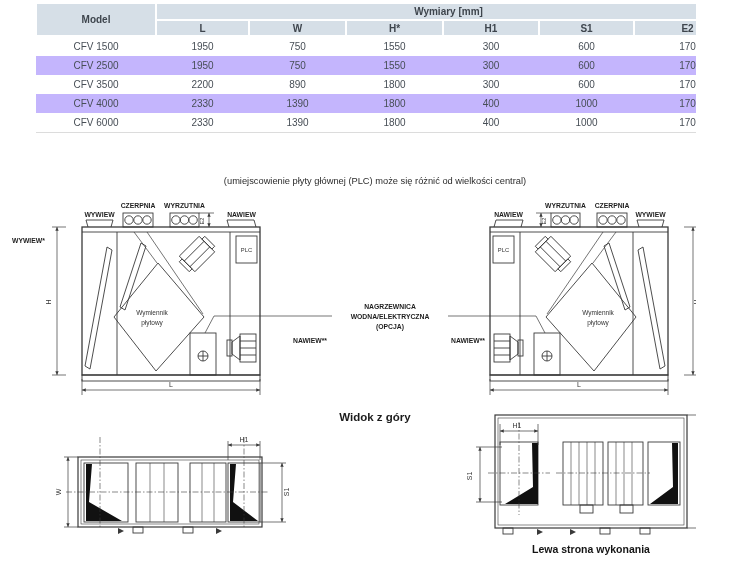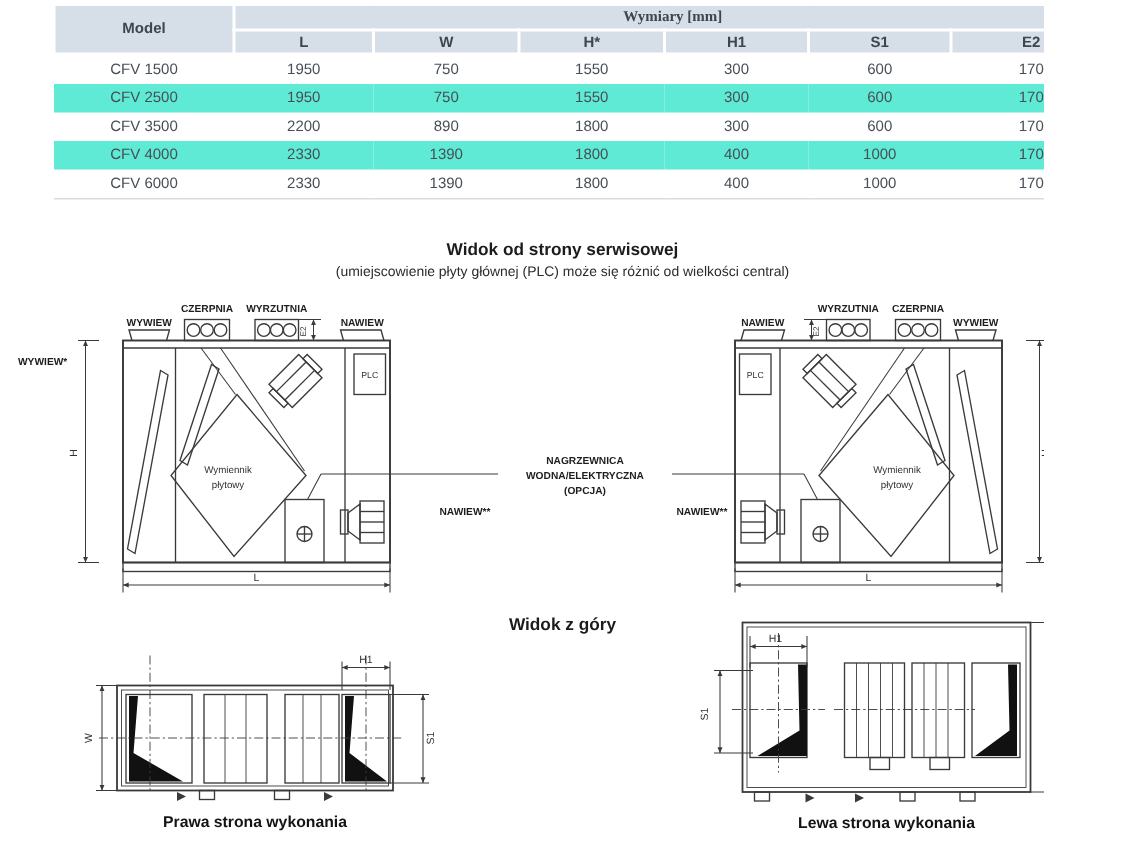--- a/index.html
+++ b/index.html
@@ -3,23 +3,23 @@
 <meta charset="utf-8">
 <style>
   html,body{margin:0;padding:0;background:#fff;}
   .page{position:relative;width:696px;height:561px;background:#fff;overflow:hidden;
         font-family:"Liberation Sans",sans-serif;color:#3f464e;}
   
   table.dims{position:absolute;left:35px;top:2px;width:705px;border-collapse:collapse;
              table-layout:fixed;font-size:10px;}
   table.dims th{background:#d6dfe7;font-weight:600;color:#3e454d;border:2px solid #fff;
                 padding:0;height:14px;}
-  table.dims th.group{height:15px;font-family:Liberation Serif, serif;}
+  table.dims th.group{height:15px;}
   table.dims td{text-align:center;height:19px;padding:0;color:#474e56;}
-  table.dims tr.alt td{background:#5eead4;}
+  table.dims tr.alt td{background:#c4b5fd;}
   table.dims tr.last td{border-bottom:1px solid #dcdcdc;}
   
   .footnote{position:absolute;left:35px;top:143px;font-size:8.7px;color:#4b4b4b;}
   .t-center{position:absolute;left:0;width:750px;text-align:center;}
   .title1{top:161px;font-size:11.5px;font-weight:bold;color:#1c1c1c;}
   .title2{top:176px;font-size:9.3px;color:#2b2b2b;}
   .title3{top:411px;font-size:11.5px;font-weight:bold;color:#1c1c1c;}
   .caption{position:absolute;font-size:10.5px;font-weight:bold;color:#141414;text-align:center;}
   .cap-left{left:78px;top:542px;width:184px;}
   .cap-right{left:495px;top:543px;width:192px;}
@@ -104,21 +104,20 @@
       <td>2330</td>
       <td>1390</td>
       <td>1800</td>
       <td>400</td>
       <td>1000</td>
       <td>170</td>
     </tr>
   </tbody>
     </table>
 
-  <div class="t-center title1">Widok od strony serwisowej</div>
   <div class="t-center title2">(umiejscowienie płyty głównej (PLC) może się różnić od wielkości central)</div>
 
   <svg class="svc" width="750" height="208" viewBox="0 192 750 208">
     <defs>
       <marker id="ar" viewBox="0 0 10 10" refX="9" refY="5" markerWidth="6" markerHeight="6" orient="auto-start-reverse">
           <path d="M0,1 L9,5 L0,9 z" fill="#3a3a3a"></path>
         </marker>
       <g id="unit" class="ln" stroke-width="0.9">
 
         <rect x="82" y="227" width="178" height="148" stroke-width="1.3"></rect>
@@ -315,16 +314,15 @@
       <path d="M537,529 l6,3 l-6,3 z" fill="#3a3a3a" stroke="none"></path>
       <path d="M570,529 l6,3 l-6,3 z" fill="#3a3a3a" stroke="none"></path>
     </g>
     <g>
       <text class="dim" x="517" y="428" text-anchor="middle">H1</text>
       <text class="dim" x="472" y="476" text-anchor="middle" transform="rotate(-90 472 476)">S1</text>
       <text class="dim" x="712" y="472" text-anchor="middle" transform="rotate(-90 712 472)">W</text>
     </g>
   </svg>
 
-  <div class="caption cap-left">Prawa strona wykonania</div>
   <div class="caption cap-right">Lewa strona wykonania</div>
 
 </div>
 
 </body></html>

